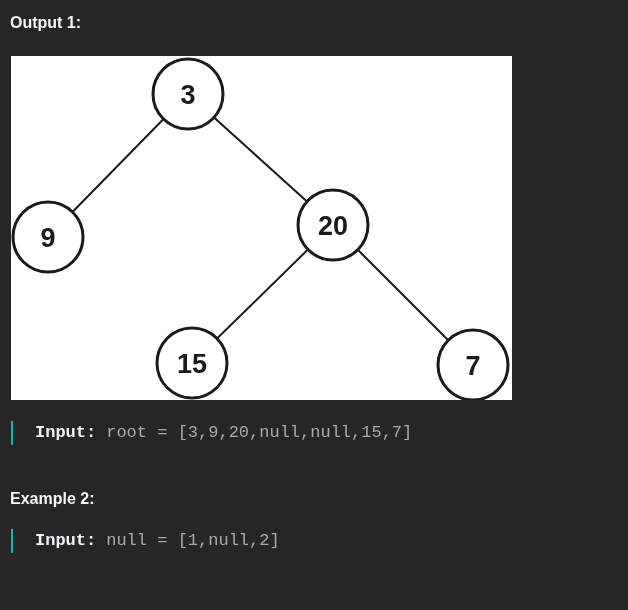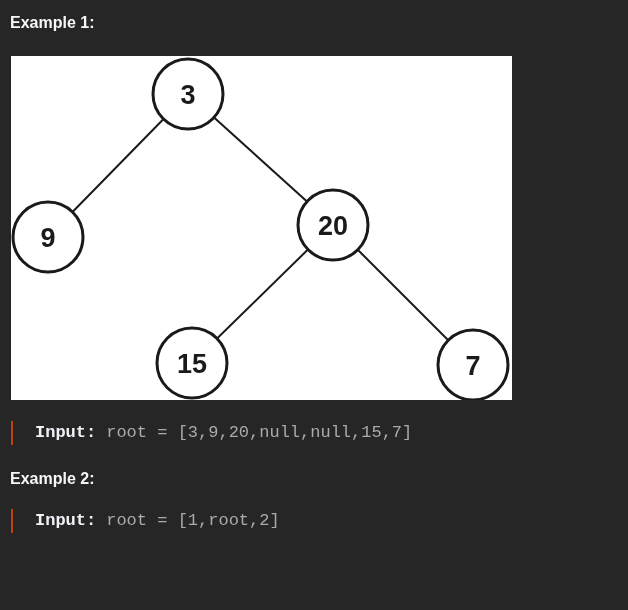--- a/index.html
+++ b/index.html
@@ -31,42 +31,42 @@
   .tree-figure svg { display: block; width: 501px; height: 344px; }
   .tree-figure svg text {
     font-family: "Liberation Sans", sans-serif;
     font-size: 27px;
     font-weight: bold;
     fill: #1a1a1a;
   }
   .example-io {
     margin-top: 21px;
     margin-left: 1px;
-    border-left: 2px solid #c2410c;
+    border-left: 2px solid #14b8a6;
     padding-left: 22px;
     font-family: "Liberation Mono", "DejaVu Sans Mono", monospace;
     font-size: 17px;
     line-height: 24px;
     color: #a8aaad;
   }
   .example-io .io-line { white-space: pre; }
   .example-io strong {
     color: #eff1f6;
     font-weight: bold;
   }
   .example-io .io-value { margin-left: 10px; color: #a8aaad; }
-  .heading-2 { margin-top: 24px; }
+  .heading-2 { margin-top: 44px; }
   .io-2 { margin-top: 21px; }
 </style>
 </head>
 <body>
 
 <div class="page">
 
-  <div class="example-heading">Example 1:</div>
+  <div class="example-heading">Output 1:</div>
 
   <div class="tree-figure">
     <svg id="tree-svg" xmlns="http://www.w3.org/2000/svg" viewBox="0 0 501 344">
         <line x1="177" y1="38" x2="37" y2="181" stroke="#1a1a1a" stroke-width="2"></line>
         <line x1="177" y1="38" x2="322" y2="169" stroke="#1a1a1a" stroke-width="2"></line>
         <line x1="322" y1="169" x2="181" y2="307" stroke="#1a1a1a" stroke-width="2"></line>
         <line x1="322" y1="169" x2="462" y2="309" stroke="#1a1a1a" stroke-width="2"></line>
         <g>
           <circle cx="177" cy="38" r="35" fill="#ffffff" stroke="#1a1a1a" stroke-width="3"></circle>
           <text x="177" y="38" text-anchor="middle" dy="0.36em">3</text>
@@ -90,16 +90,16 @@
       </svg>
   </div>
 
   <div class="example-io">
     <div class="io-line"><strong>Input:</strong><span class="io-value">root = [3,9,20,null,null,15,7]</span></div>
   </div>
 
   <div class="example-heading heading-2">Example 2:</div>
 
   <div class="example-io io-2">
-    <div class="io-line"><strong>Input:</strong><span class="io-value">root = [1,root,2]</span></div>
+    <div class="io-line"><strong>Input:</strong><span class="io-value">null = [1,null,2]</span></div>
   </div>
 
 </div>
 
 </body></html>

